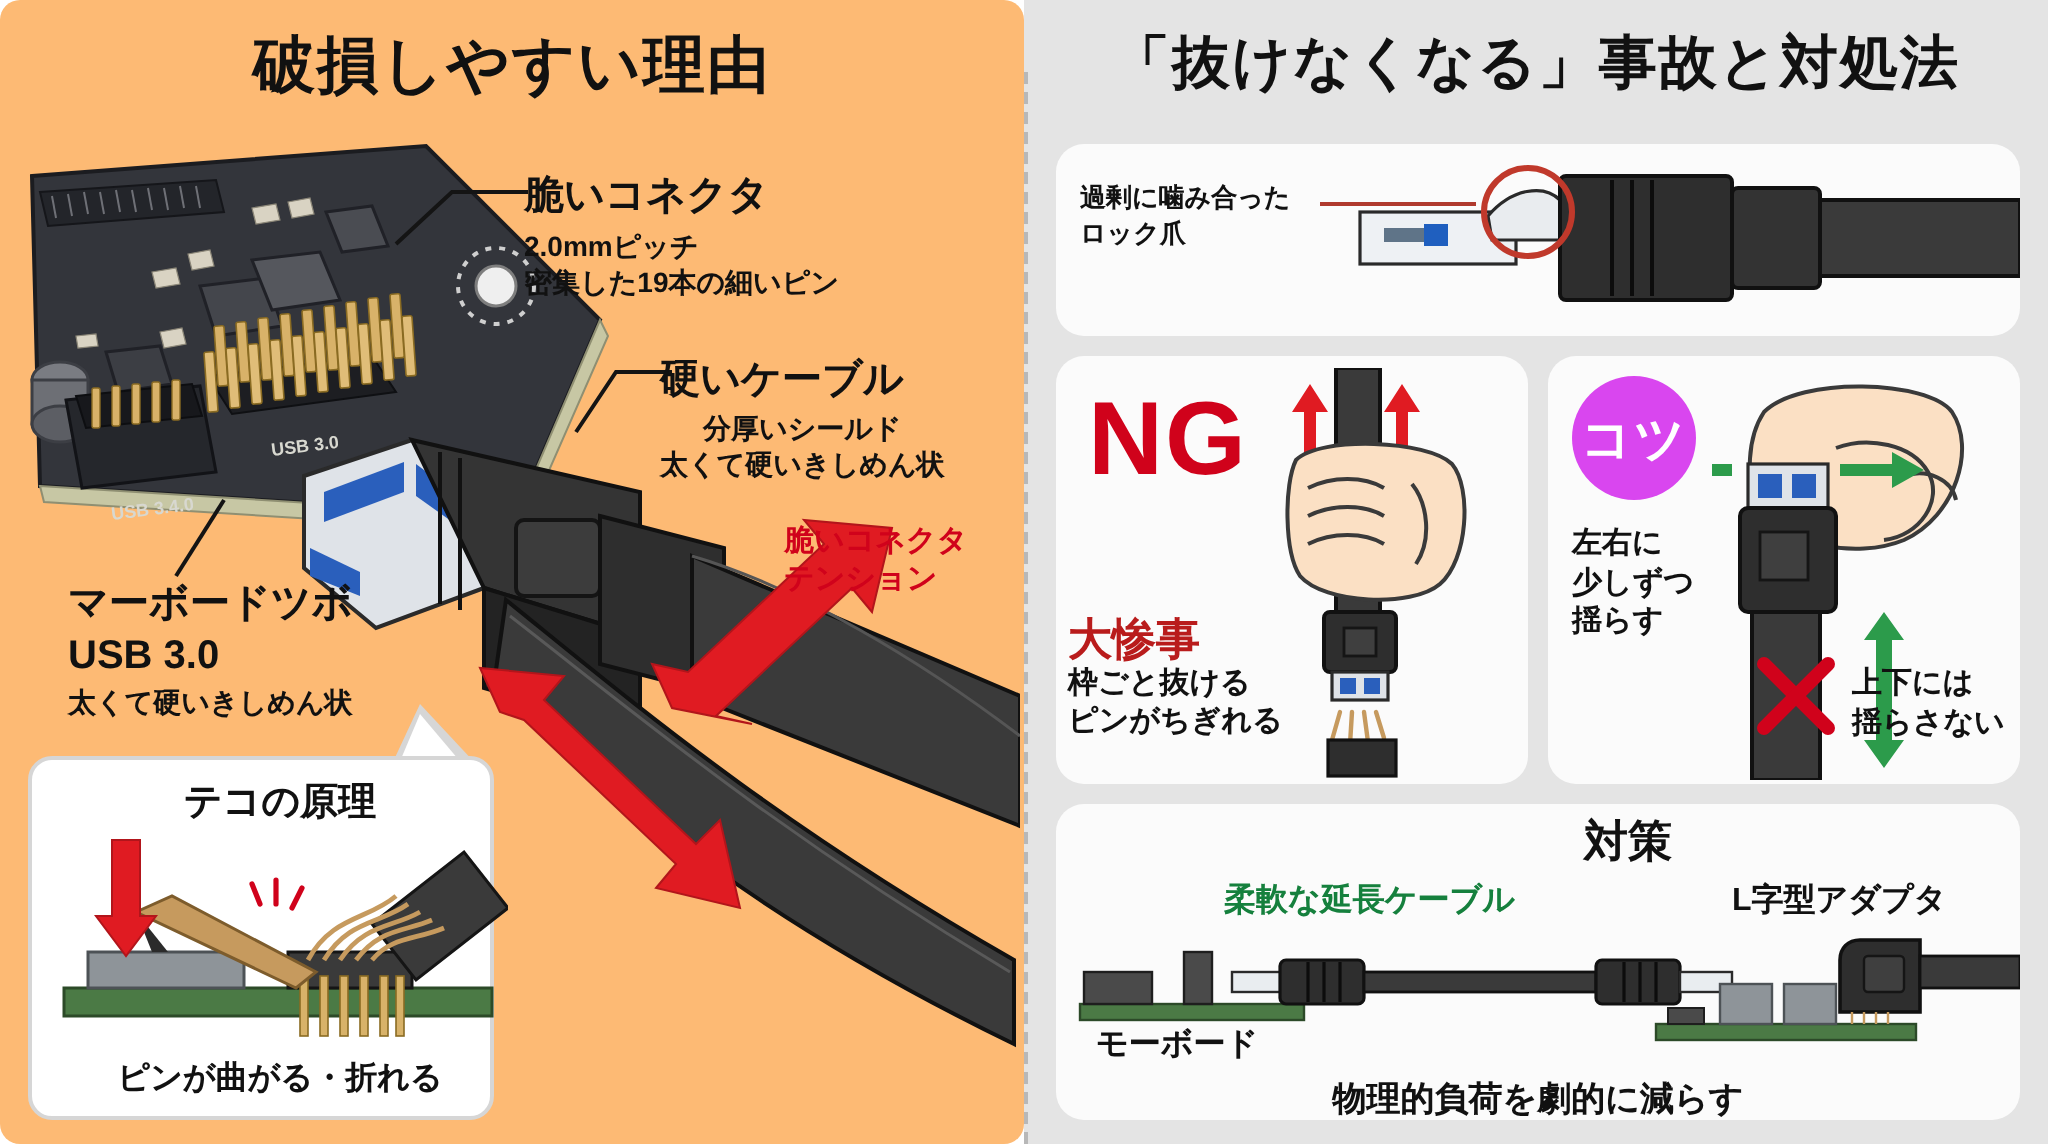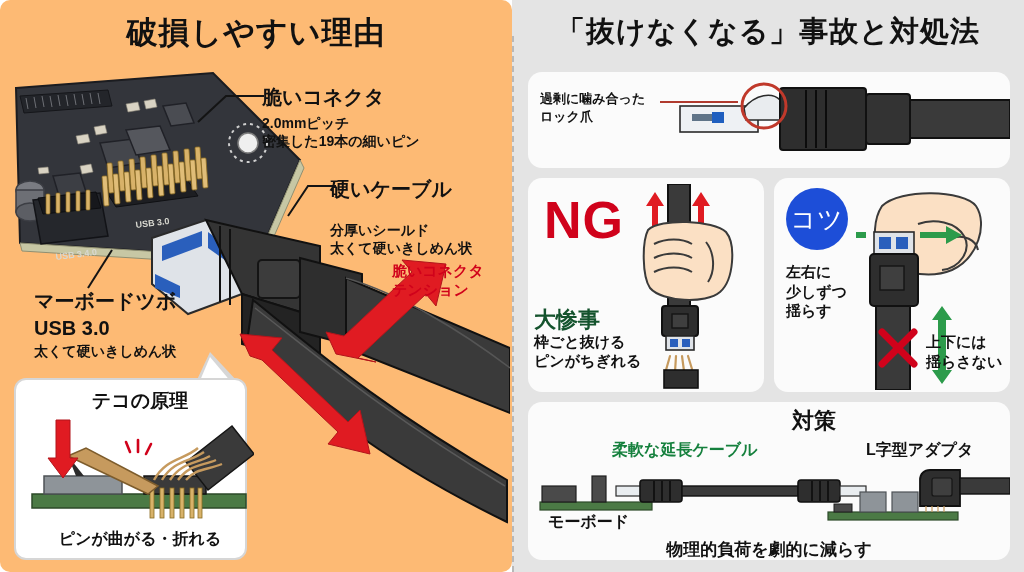--- a/index.html
+++ b/index.html
@@ -82,24 +82,24 @@
   #card-lock  { left: 528px; top: 72px;  width: 482px; height: 96px; }
   #card-ng    { left: 528px; top: 178px; width: 236px; height: 214px; }
   #card-tips  { left: 774px; top: 178px; width: 236px; height: 214px; }
   #card-fix   { left: 528px; top: 402px; width: 482px; height: 158px; }
   #ng-badge {
     position:absolute; left: 544px; top: 190px; font-size: 52px; font-weight: bold;
     color: #d0021b; letter-spacing: 1px;
   }
   #tips-badge {
     position:absolute; left: 786px; top: 188px; width: 62px; height: 62px;
-    background:#1d4ed8; border-radius:50%; color:#fff; font-size: 25px; font-weight:normal;
+    background:#d946ef; border-radius:50%; color:#fff; font-size: 25px; font-weight:bold;
     display:flex; align-items:center; justify-content:center; letter-spacing:1px;
   }
-  #ng-caption-title { position:absolute; left: 534px; top: 305px; font-size: 22px; font-weight:bold; color:#14532d;}
+  #ng-caption-title { position:absolute; left: 534px; top: 305px; font-size: 22px; font-weight:bold; color:#b91c1c;}
   #ng-caption-lines { position:absolute; left: 534px; top: 332px; font-size: 15px; font-weight:bold; color:#111; line-height:1.28;}
   #tips-left-label { position:absolute; left: 786px; top: 262px; font-size: 15px; font-weight:bold; color:#111; line-height:1.3;}
   #tips-ud-label { position:absolute; left: 926px; top: 332px; font-size: 15px; font-weight:bold; color:#111; line-height:1.3;}
   #lock-label { position:absolute; left: 540px; top: 90px; font-size: 13px; font-weight:bold; color:#111; line-height:1.4;}
   #fix-title { position:absolute; left: 528px; top: 406px; width: 572px; text-align:center; font-size: 22px; font-weight:bold; color:#111;}
   #fix-cable-label { position:absolute; left: 612px; top: 440px; font-size: 16px; font-weight:bold; color:#15803d; white-space:nowrap;}
   #fix-adapter-label { position:absolute; left: 866px; top: 440px; font-size: 16px; font-weight:bold; color:#111; white-space:nowrap;}
   #fix-board-label { position:absolute; left: 548px; top: 512px; font-size: 16px; font-weight:bold; color:#111; white-space:nowrap;}
   #fix-caption { position:absolute; left: 528px; top: 538px; width: 482px; text-align:center; font-size: 17px; font-weight:bold; color:#111;}
 </style>
@@ -247,21 +247,21 @@
         <div>2.0mmピッチ</div>
         <div>密集した19本の細いピン</div>
       </div>
     </div>
 
     <svg style="position:absolute; left:286px; top:178px;" width="52" height="40" viewBox="0 0 52 40">
       <path d="M2,38 L22,8 L50,8" fill="none" stroke="#141414" stroke-width="2"></path>
     </svg>
     <div style="position:absolute; left:330px; top:176px;">
       <div class="callout-head">硬いケーブル</div>
-      <div class="callout-sub" style="margin-top:18px;">
+      <div class="callout-sub" style="margin-top:2px;text-align:center;">
         <div>分厚いシールド</div>
         <div>太くて硬いきしめん状</div>
       </div>
     </div>
 
     <svg style="position:absolute; left:84px; top:248px;" width="30" height="42" viewBox="0 0 30 42">
       <path d="M28,2 L4,40" fill="none" stroke="#141414" stroke-width="2"></path>
     </svg>
     <div style="position:absolute; left:34px; top:288px;">
       <div class="callout-head">マーボードツボ</div>

